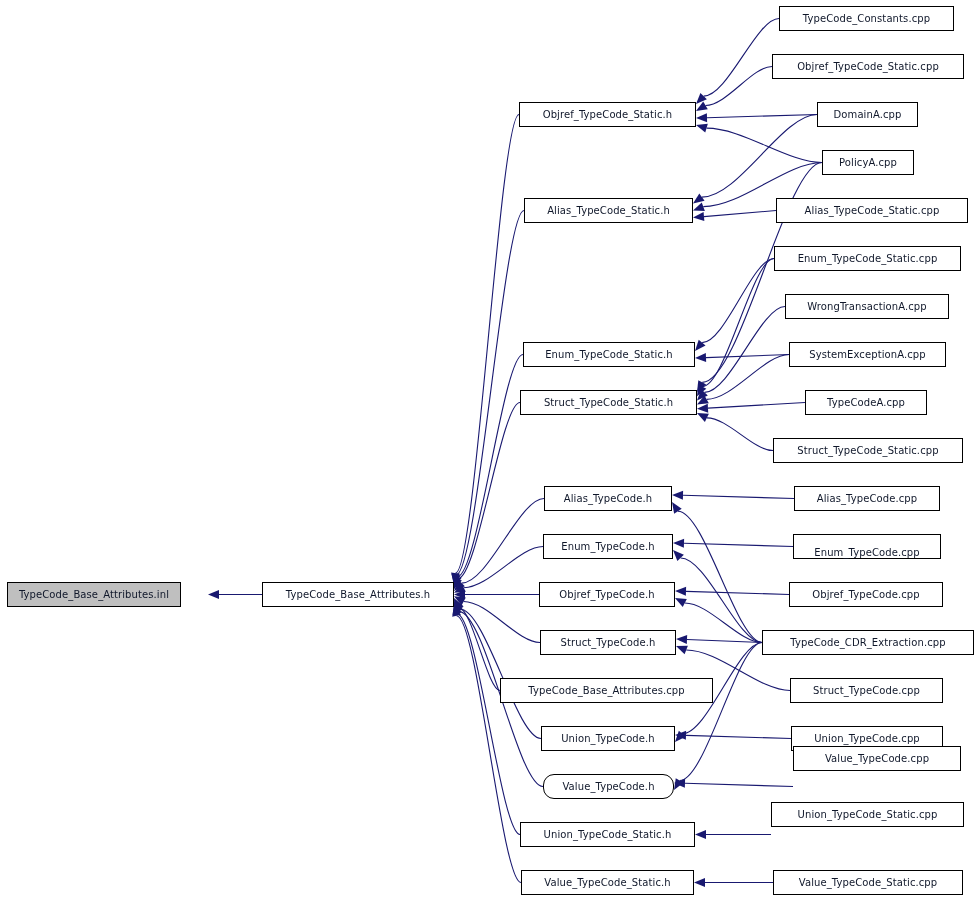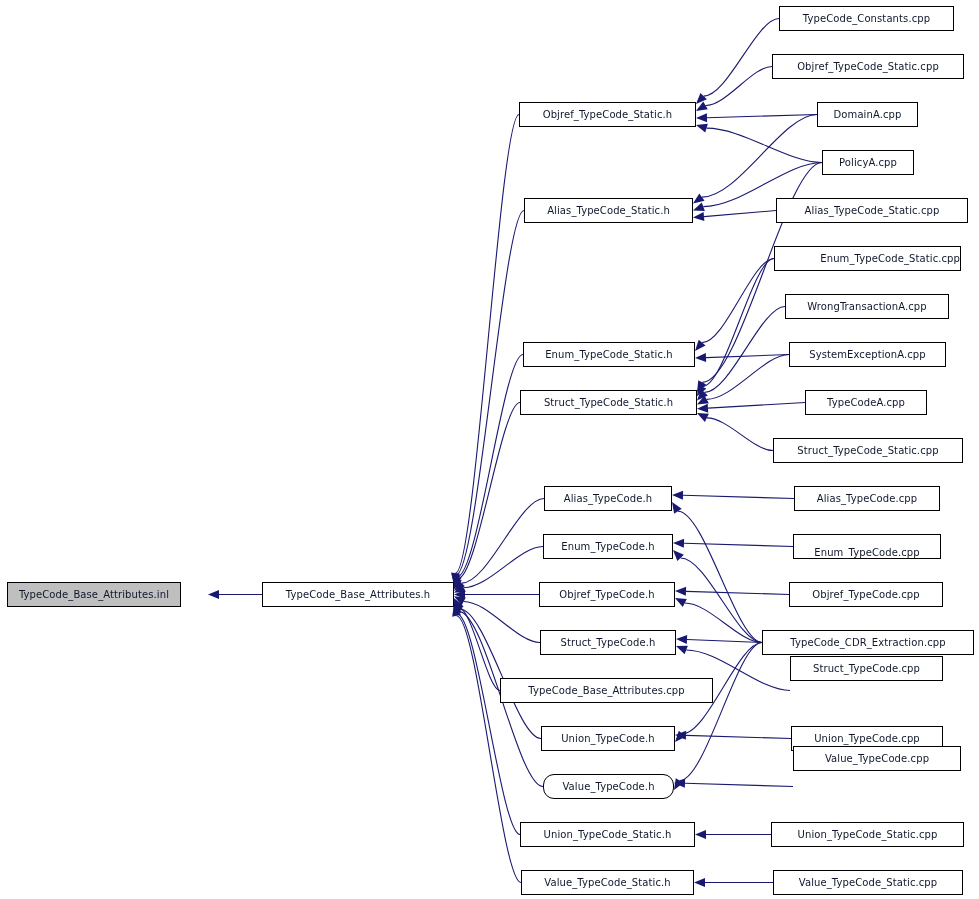--- a/index.html
+++ b/index.html
@@ -199,21 +199,21 @@
       </div>
       <div class="node-box" style="left: 817px; top: 102px; width: 101px; height: 25px;">
         <span class="node-label">DomainA.cpp</span>
       </div>
       <div class="node-box" style="left: 822px; top: 150px; width: 92px; height: 25px;">
         <span class="node-label">PolicyA.cpp</span>
       </div>
       <div class="node-box" style="left: 776px; top: 198px; width: 192px; height: 25px;">
         <span class="node-label">Alias_TypeCode_Static.cpp</span>
       </div>
-      <div class="node-box" style="left: 774px; top: 246px; width: 187px; height: 25px; justify-content: flex-end;">
+      <div class="node-box" style="left: 774px; top: 246px; width: 187px; height: 25px;">
         <span class="node-label">Enum_TypeCode_Static.cpp</span>
       </div>
       <div class="node-box" style="left: 785px; top: 294px; width: 164px; height: 25px;">
         <span class="node-label">WrongTransactionA.cpp</span>
       </div>
       <div class="node-box" style="left: 789px; top: 342px; width: 157px; height: 25px;">
         <span class="node-label">SystemExceptionA.cpp</span>
       </div>
       <div class="node-box" style="left: 805px; top: 390px; width: 122px; height: 25px;">
         <span class="node-label">TypeCodeA.cpp</span>
@@ -226,29 +226,29 @@
       </div>
       <div class="node-box" style="left: 793px; top: 534px; width: 148px; height: 25px; align-items: flex-end;">
         <span class="node-label">Enum_TypeCode.cpp</span>
       </div>
       <div class="node-box" style="left: 789px; top: 582px; width: 154px; height: 25px;">
         <span class="node-label">Objref_TypeCode.cpp</span>
       </div>
       <div class="node-box" style="left: 762px; top: 630px; width: 212px; height: 25px;">
         <span class="node-label">TypeCode_CDR_Extraction.cpp</span>
       </div>
-      <div class="node-box" style="left: 790px; top: 656px; width: 153px; height: 25px;">
+      <div class="node-box" style="left: 790px; top: 678px; width: 153px; height: 25px;">
         <span class="node-label">Struct_TypeCode.cpp</span>
       </div>
       <div class="node-box" style="left: 791px; top: 726px; width: 152px; height: 25px;">
         <span class="node-label">Union_TypeCode.cpp</span>
       </div>
       <div class="node-box" style="left: 793px; top: 746px; width: 168px; height: 25px;">
         <span class="node-label">Value_TypeCode.cpp</span>
       </div>
-      <div class="node-box" style="left: 771px; top: 822px; width: 193px; height: 25px;">
+      <div class="node-box" style="left: 771px; top: 802px; width: 193px; height: 25px;">
         <span class="node-label">Union_TypeCode_Static.cpp</span>
       </div>
       <div class="node-box" style="left: 773px; top: 870px; width: 190px; height: 25px;">
         <span class="node-label">Value_TypeCode_Static.cpp</span>
       </div>
     </div>
 </div>
 
 </body></html>

